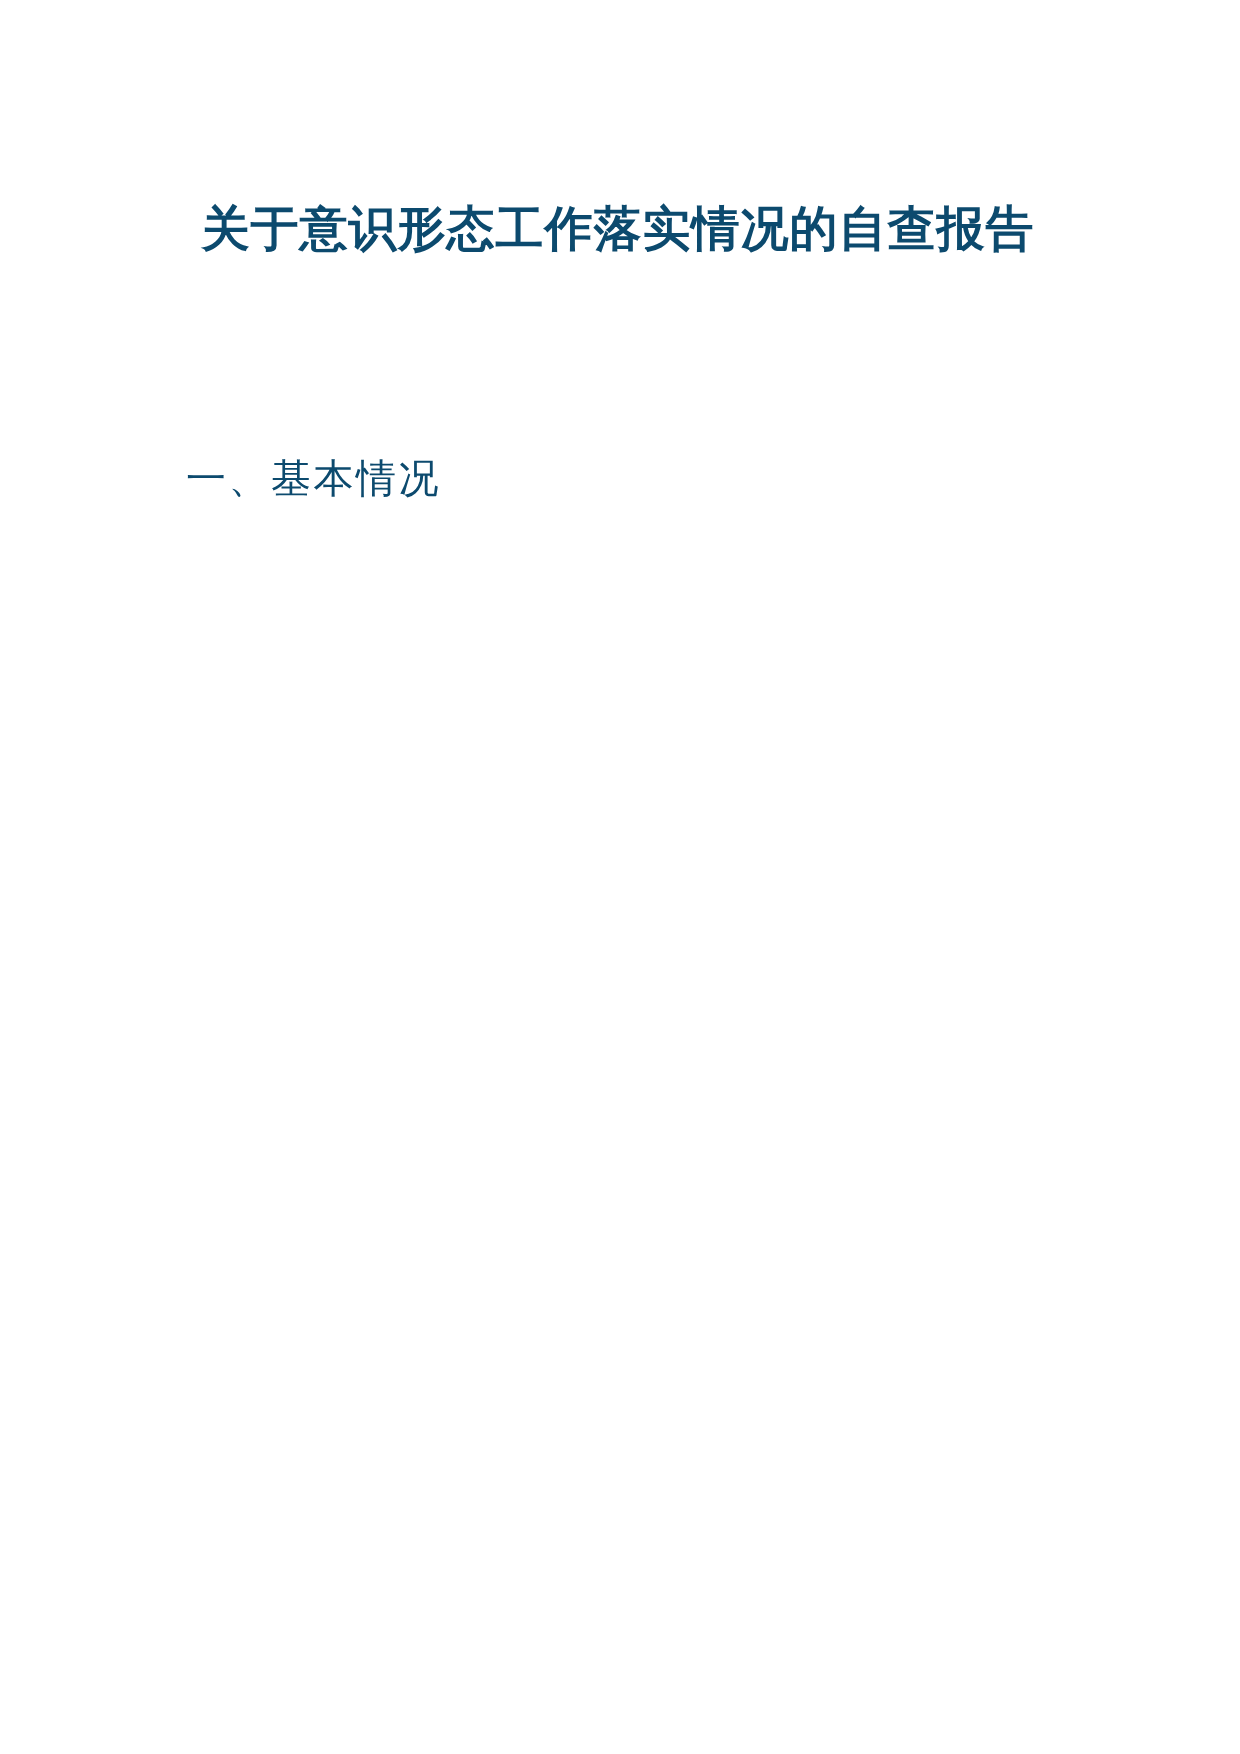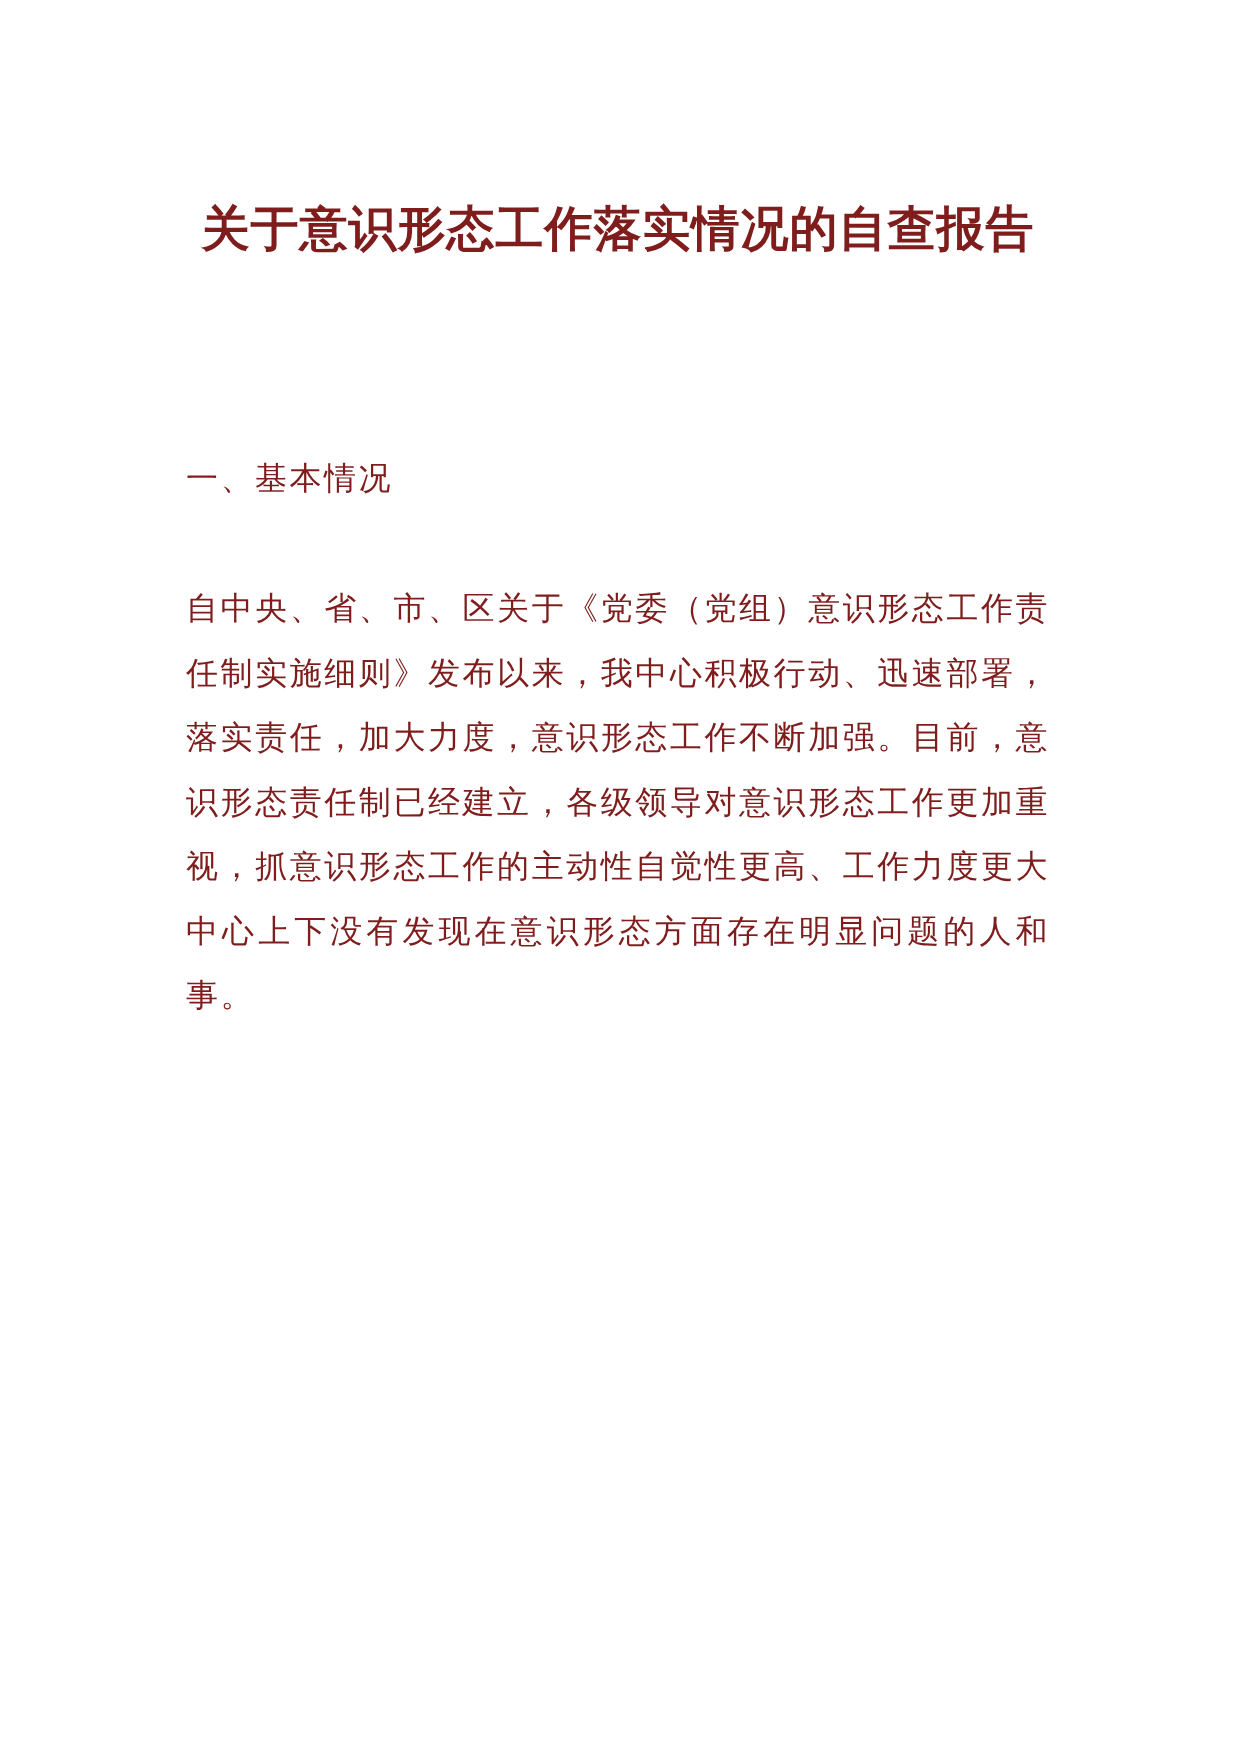--- a/index.html
+++ b/index.html
@@ -6,36 +6,36 @@
   * { margin: 0; padding: 0; box-sizing: border-box; }
   html, body {
     background: #ffffff;
     width: 1240px;
   }
   .page {
     position: relative;
     width: 1240px;
     height: 1754px;
     background: #ffffff;
-    color: #7f1d1d;
+    color: #0c4a6e;
     font-family: "Liberation Sans", sans-serif;
     padding: 194px 190px 0 186px;
     overflow: hidden;
   }
   .doc-title {
     font-size: 48px;
     font-weight: 900;
     line-height: 70px;
     letter-spacing: 1px;
     text-align: center;
     white-space: nowrap;
     margin-bottom: 182px;
   }
   .doc-heading {
-    font-size: 32px;
+    font-size: 40px;
     font-weight: 400;
     line-height: 64px;
     letter-spacing: 2.5px;
   }
   .doc-para {
     font-size: 32px;
     font-weight: 400;
     line-height: 64.5px;
     letter-spacing: 2.5px;
     text-align: justify;
@@ -46,17 +46,16 @@
 </style>
 </head>
 <body>
 
 <div class="page">
 
   <h1 class="doc-title">关于意识形态工作落实情况的自查报告</h1>
 
   <h2 class="doc-heading">一、基本情况</h2>
 
-  <p class="doc-para">自中央、省、市、区关于《党委（党组）意识形态工作责任制实施细则》发布以来，我中心积极行动、迅速部署，落实责任，加大力度，意识形态工作不断加强。目前，意识形态责任制已经建立，各级领导对意识形态工作更加重视，抓意识形态工作的主动性自觉性更高、工作力度更大中心上下没有发现在意识形态方面存在明显问题的人和事。</p>
 
 
 
 </div>
 
 </body></html>

